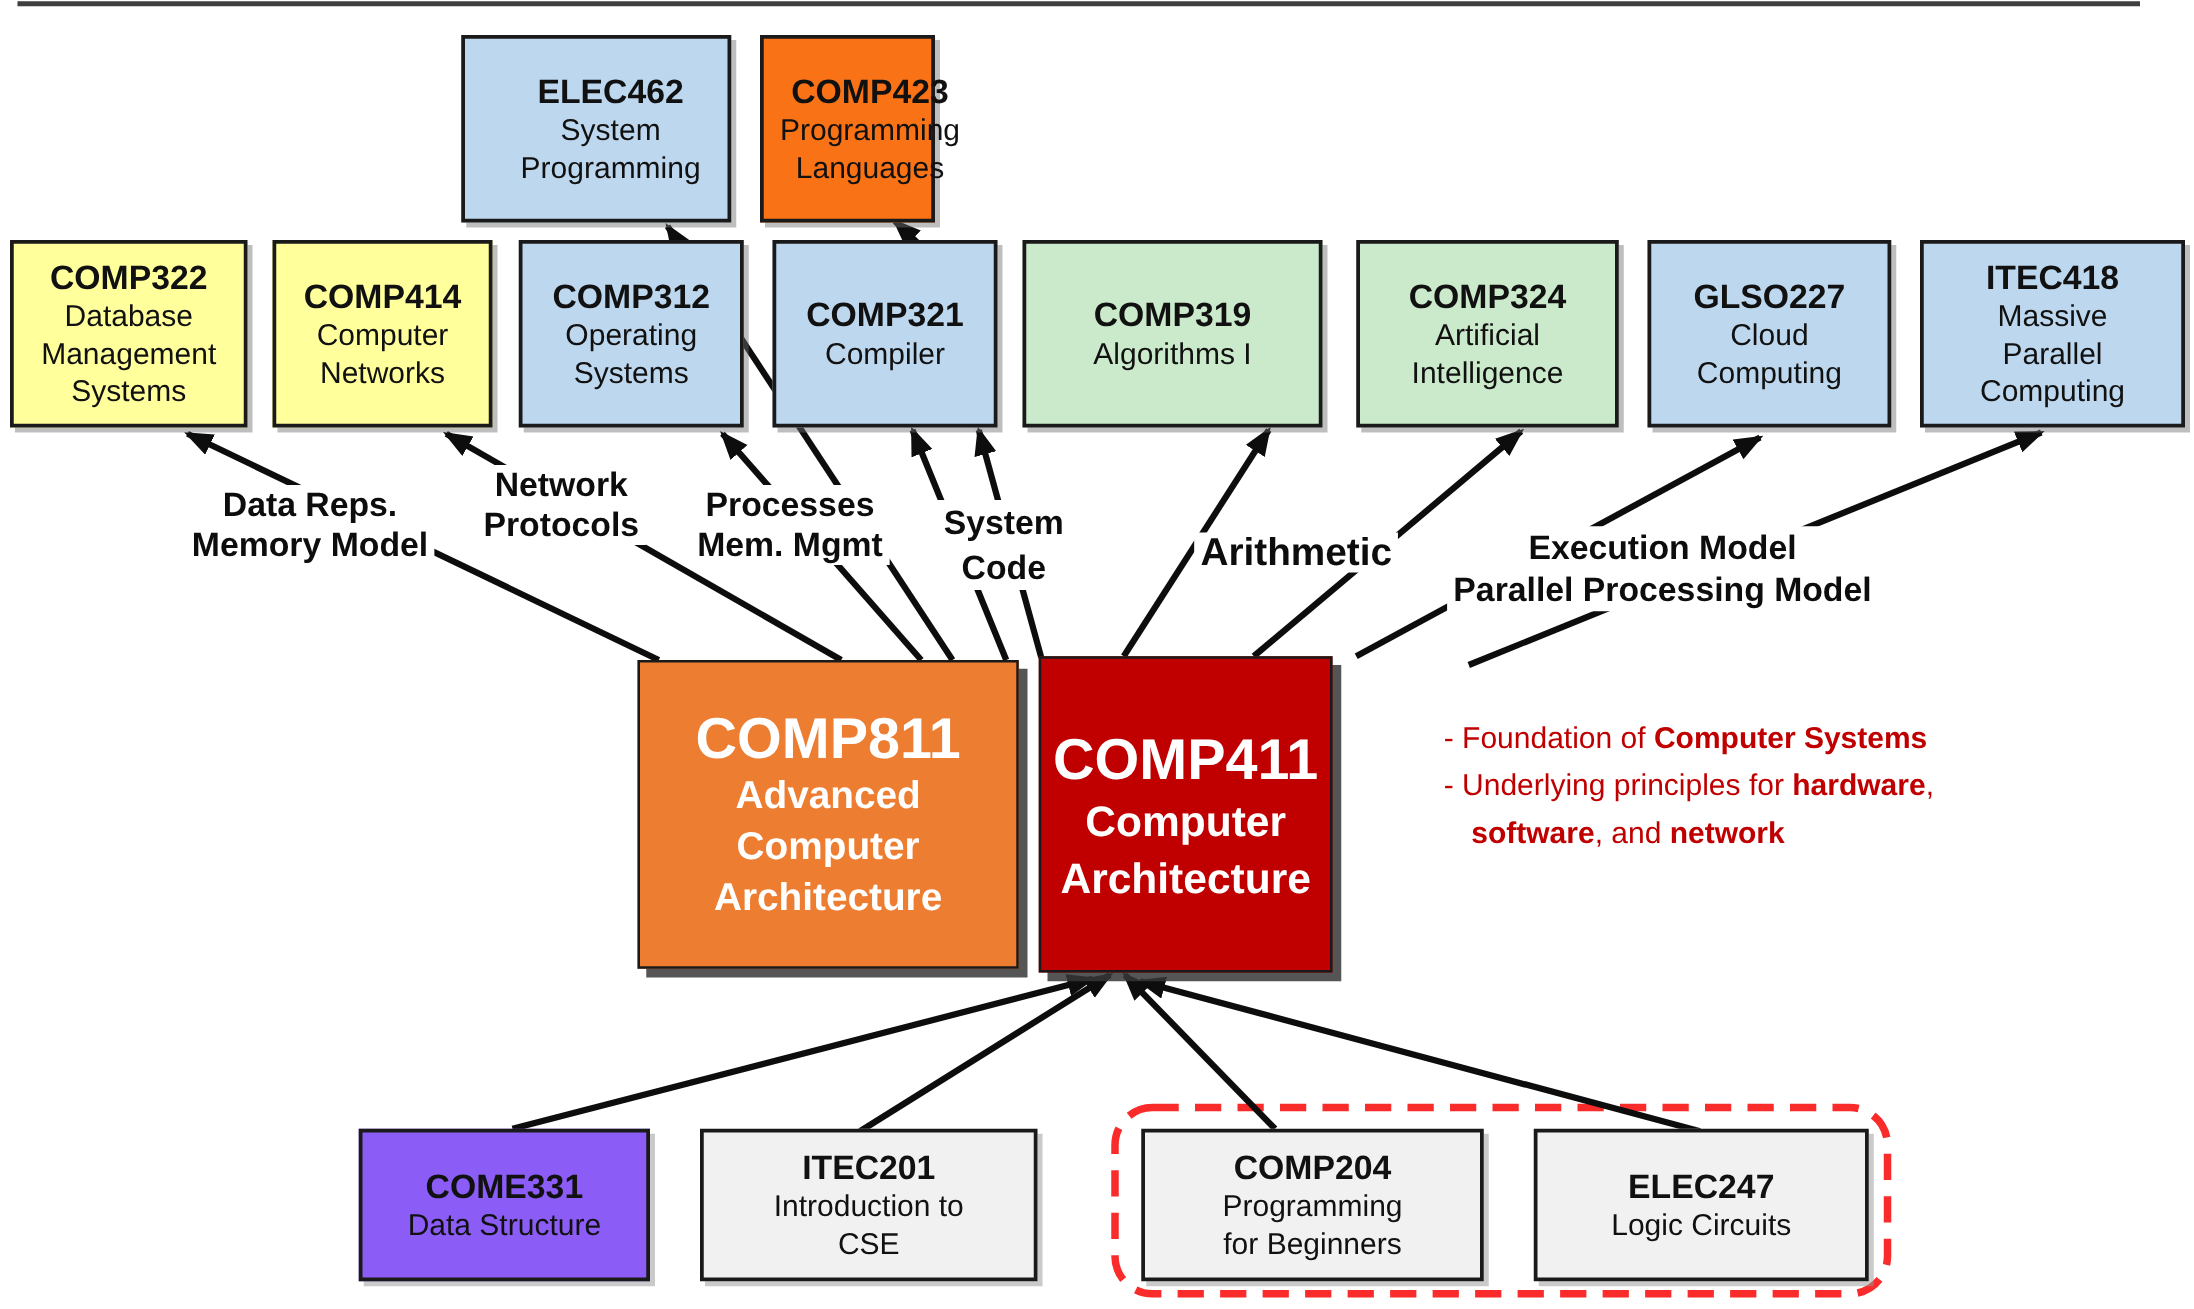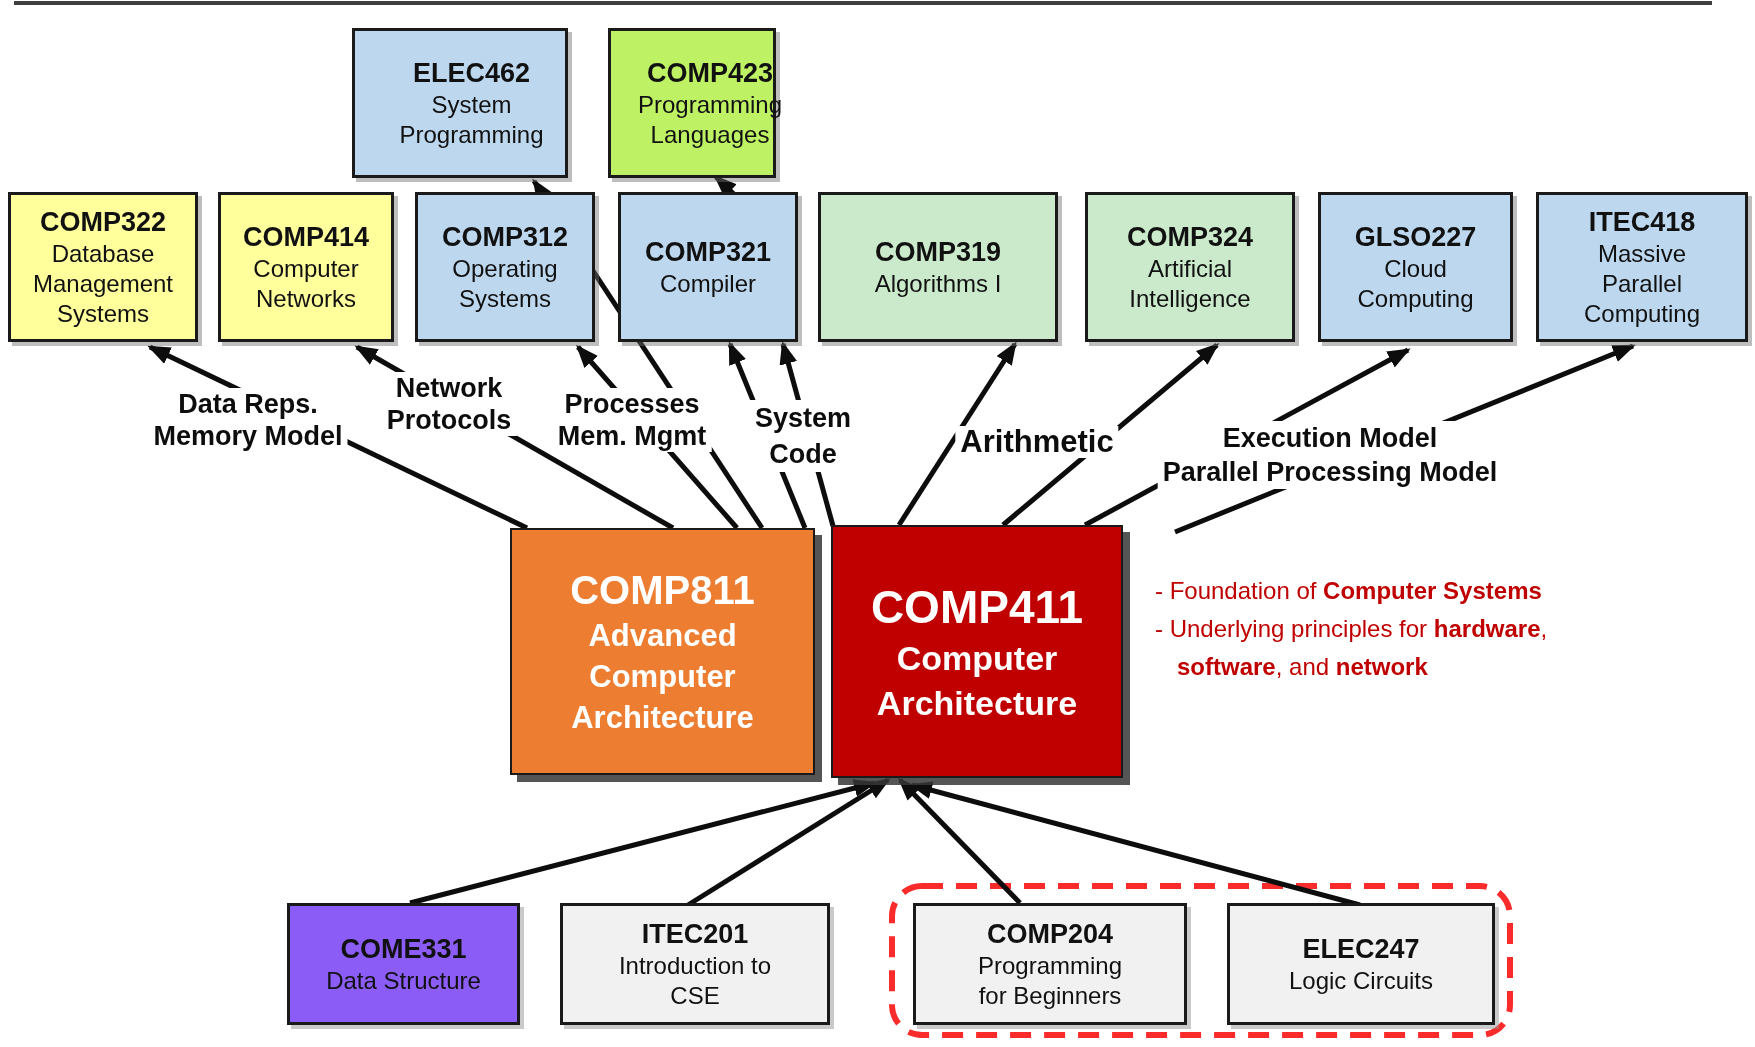--- a/index.html
+++ b/index.html
@@ -12,21 +12,21 @@
   .node{
     position:absolute;z-index:3;box-sizing:border-box;
     border:3px solid #1a1a1a;
     display:flex;flex-direction:column;justify-content:center;align-items:center;
     text-align:center;color:#111;
     box-shadow:4px 4px 0 rgba(110,110,110,0.45);
   }
   .node .code{font-weight:bold;font-size:27px;line-height:33px;}
   .node .line{font-size:24px;line-height:30px;}
   .node.central{box-shadow:7px 7px 0 rgba(55,55,55,0.85);border-width:2px;}
-  .node.central .code{font-size:40px;line-height:50px;color:#fff;}
+  .node.central .code{font-size:46px;line-height:50px;color:#fff;}
   .node.central .line{font-size:31px;line-height:41px;font-weight:bold;color:#fff;}
   .node.central.biggest .code{font-size:46px;line-height:58px;}
   .node.central.biggest .line{font-size:34px;line-height:45px;}
   .node.bottom{box-shadow:4px 4px 0 rgba(150,150,150,0.5);}
   .edge-label{
     position:absolute;z-index:4;transform:translateX(-50%);
     background:#ffffff;padding:0 5px;text-align:center;
     font-weight:bold;color:#0d0d0d;white-space:nowrap;
   }
   .edge-label div{font-size:27px;line-height:32px;}
@@ -57,26 +57,26 @@
         <line x1="1003" y1="525" x2="1217" y2="345" stroke="#0d0d0d" stroke-width="5" marker-end="url(#ah)"></line>
         <line x1="1085" y1="525" x2="1408" y2="350" stroke="#0d0d0d" stroke-width="5" marker-end="url(#ah)"></line>
         <line x1="1175" y1="532" x2="1633" y2="346" stroke="#0d0d0d" stroke-width="5" marker-end="url(#ah)"></line>
         <line x1="410" y1="903" x2="874" y2="783" stroke="#0d0d0d" stroke-width="5" marker-end="url(#ah)"></line>
         <line x1="688" y1="905" x2="888" y2="780" stroke="#0d0d0d" stroke-width="5" marker-end="url(#ah)"></line>
         <line x1="1020" y1="903" x2="900" y2="780" stroke="#0d0d0d" stroke-width="5" marker-end="url(#ah)"></line>
         <line x1="1360" y1="905" x2="912" y2="785" stroke="#0d0d0d" stroke-width="5" marker-end="url(#ah)"></line>
       </g>
   </svg>
   <div id="nodes-layer">
-      <div class="node course" style="left: 352px; top: 28px; width: 216px; height: 150px; background: rgb(189, 215, 238); color: rgb(17, 17, 17); padding-left: 23px;">
+      <div class="node course" style="left: 369px; top: 28px; width: 216px; height: 150px; background: rgb(189, 215, 238); color: rgb(17, 17, 17); padding-left: 23px;">
         <div class="code">ELEC462</div>
         <div class="line">System</div>
         <div class="line">Programming</div>
       </div>
-      <div class="node course" style="left: 608px; top: 28px; width: 168px; height: 150px; background: #bef264; color: rgb(17, 17, 17); padding-left: 36px;">
+      <div class="node course" style="left: 608px; top: 28px; width: 140px; height: 150px; background: #f97316; color: rgb(17, 17, 17); padding-left: 36px;">
         <div class="code">COMP423</div>
         <div class="line">Programming</div>
         <div class="line">Languages</div>
       </div>
       <div class="node course" style="left: 8px; top: 192px; width: 190px; height: 150px; background: rgb(255, 255, 156); color: rgb(17, 17, 17);">
         <div class="code">COMP322</div>
         <div class="line">Database</div>
         <div class="line">Management</div>
         <div class="line">Systems</div>
       </div>
@@ -113,21 +113,21 @@
         <div class="line">Massive</div>
         <div class="line">Parallel</div>
         <div class="line">Computing</div>
       </div>
       <div class="node central" style="left: 510px; top: 528px; width: 305px; height: 247px; background: rgb(237, 125, 49); color: rgb(255, 255, 255);">
         <div class="code">COMP811</div>
         <div class="line">Advanced</div>
         <div class="line">Computer</div>
         <div class="line">Architecture</div>
       </div>
-      <div class="node central biggest" style="left: 831px; top: 525px; width: 292px; height: 253px; background: rgb(192, 0, 0); color: rgb(255, 255, 255);">
+      <div class="node central biggest" style="left: 831px; top: 525px; width: 235px; height: 253px; background: rgb(192, 0, 0); color: rgb(255, 255, 255);">
         <div class="code">COMP411</div>
         <div class="line">Computer</div>
         <div class="line">Architecture</div>
       </div>
       <div class="node bottom" style="left: 287px; top: 903px; width: 233px; height: 122px; background: #8b5cf6; color: rgb(17, 17, 17);">
         <div class="code">COME331</div>
         <div class="line">Data Structure</div>
       </div>
       <div class="node bottom" style="left: 560px; top: 903px; width: 270px; height: 122px; background: rgb(241, 241, 241); color: rgb(17, 17, 17);">
         <div class="code">ITEC201</div>

